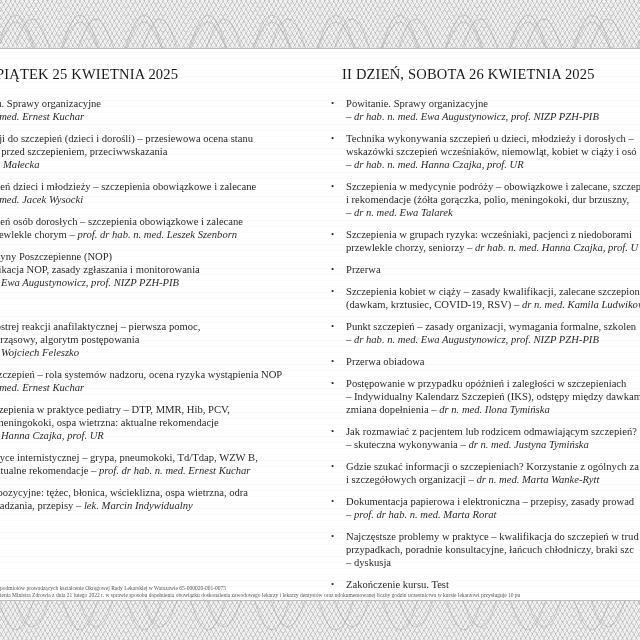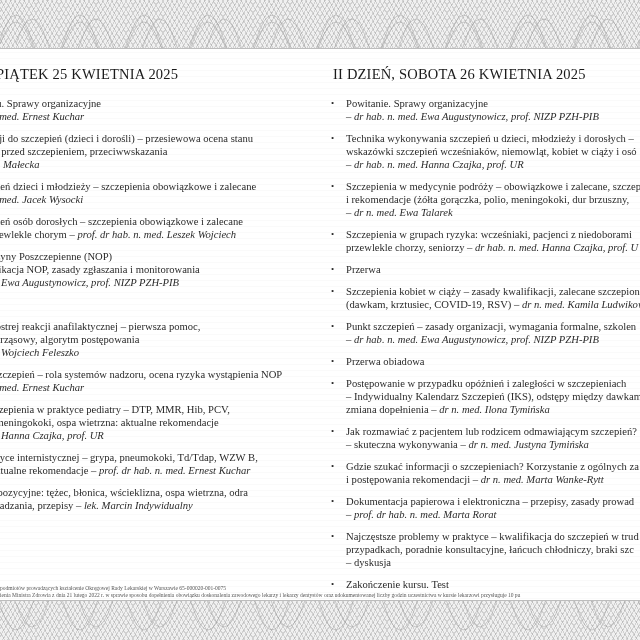--- a/index.html
+++ b/index.html
@@ -49,39 +49,39 @@
       <path d="M0 40 Q16 -10 32 40 T64 40 T96 40 T128 40 T160 40 T192 40 T224 40 T256 40 T288 40 T320 40 T352 40 T384 40 T416 40 T448 40 T480 40 T512 40 T544 40 T576 40 T608 40 T640 40"></path>
       <path d="M0 44 Q16 0 32 44 T64 44 T96 44 T128 44 T160 44 T192 44 T224 44 T256 44 T288 44 T320 44 T352 44 T384 44 T416 44 T448 44 T480 44 T512 44 T544 44 T576 44 T608 44 T640 44"></path>
       <path d="M16 44 Q32 -6 48 44 T80 44 T112 44 T144 44 T176 44 T208 44 T240 44 T272 44 T304 44 T336 44 T368 44 T400 44 T432 44 T464 44 T496 44 T528 44 T560 44 T592 44 T624 44 T656 44"></path>
     </g>
   </svg>
 </div>
 
 <div class="bgwaves"></div>
 
 <div class="day-title" style="left:-4px;">PIĄTEK 25 KWIETNIA 2025</div>
-<div class="day-title" style="left:333px;">II DZIEŃ, SOBOTA 26 KWIETNIA 2025</div>
+<div class="day-title" style="left:342px;">II DZIEŃ, SOBOTA 26 KWIETNIA 2025</div>
 
 <div class="col left">
   <div class="item">
     <span class="line">kursu. Sprawy organizacyjne</span>
     <span class="line sp">b. n. med. Ernest Kuchar</span>
   </div>
   <div class="item">
     <span class="line">fikacji do szczepień (dzieci i dorośli) – przesiewowa ocena stanu</span>
     <span class="line">wiad przed szczepieniem, przeciwwskazania</span>
     <span class="line sp">Ilona Małecka</span>
   </div>
   <div class="item">
     <span class="line">czepień dzieci i młodzieży – szczepienia obowiązkowe i zalecane</span>
     <span class="line sp">b. n. med. Jacek Wysocki</span>
   </div>
   <div class="item">
     <span class="line">czepień osób dorosłych – szczepienia obowiązkowe i zalecane</span>
-    <span class="line"><span>z przewlekle chorym – </span><span class="sp">prof. dr hab. n. med. Leszek Wojciech</span></span>
+    <span class="line"><span>z przewlekle chorym – </span><span class="sp">prof. dr hab. n. med. Leszek Szenborn</span></span>
   </div>
   <div class="item">
     <span class="line">Odczyny Poszczepienne (NOP)</span>
     <span class="line">lasyfikacja NOP, zasady zgłaszania i monitorowania</span>
     <span class="line sp">med. Ewa Augustynowicz, prof. NIZP PZH-PIB</span>
   </div>
   <div class="item" style="height:13px;"></div>
   <div class="item">
     <span class="line">e w ostrej reakcji anafilaktycznej – pierwsza pomoc,</span>
     <span class="line">wwstrząsowy, algorytm postępowania</span>
@@ -154,21 +154,21 @@
     <span class="line"><span>zmiana dopełnienia – </span><span class="sp">dr n. med. Ilona Tymińska</span></span>
   </div>
   <div class="item">
     <span class="bullet">•</span>
     <span class="line">Jak rozmawiać z pacjentem lub rodzicem odmawiającym szczepień?</span>
     <span class="line"><span>– skuteczna wykonywania – </span><span class="sp">dr n. med. Justyna Tymińska</span></span>
   </div>
   <div class="item">
     <span class="bullet">•</span>
     <span class="line">Gdzie szukać informacji o szczepieniach? Korzystanie z ogólnych za</span>
-    <span class="line"><span>i postępowania rekomendacji – </span><span class="sp">dr n. med. Marta Wanke-Rytt</span></span>
+    <span class="line"><span>i szczegółowych organizacji – </span><span class="sp">dr n. med. Marta Wanke-Rytt</span></span>
   </div>
   <div class="item">
     <span class="bullet">•</span>
     <span class="line">Dokumentacja papierowa i elektroniczna – przepisy, zasady prowad</span>
     <span class="line sp">– prof. dr hab. n. med. Marta Rorat</span>
   </div>
   <div class="item">
     <span class="bullet">•</span>
     <span class="line">Najczęstsze problemy w praktyce – kwalifikacja do szczepień w trud</span>
     <span class="line">przypadkach, poradnie konsultacyjne, łańcuch chłodniczy, braki szc</span>

